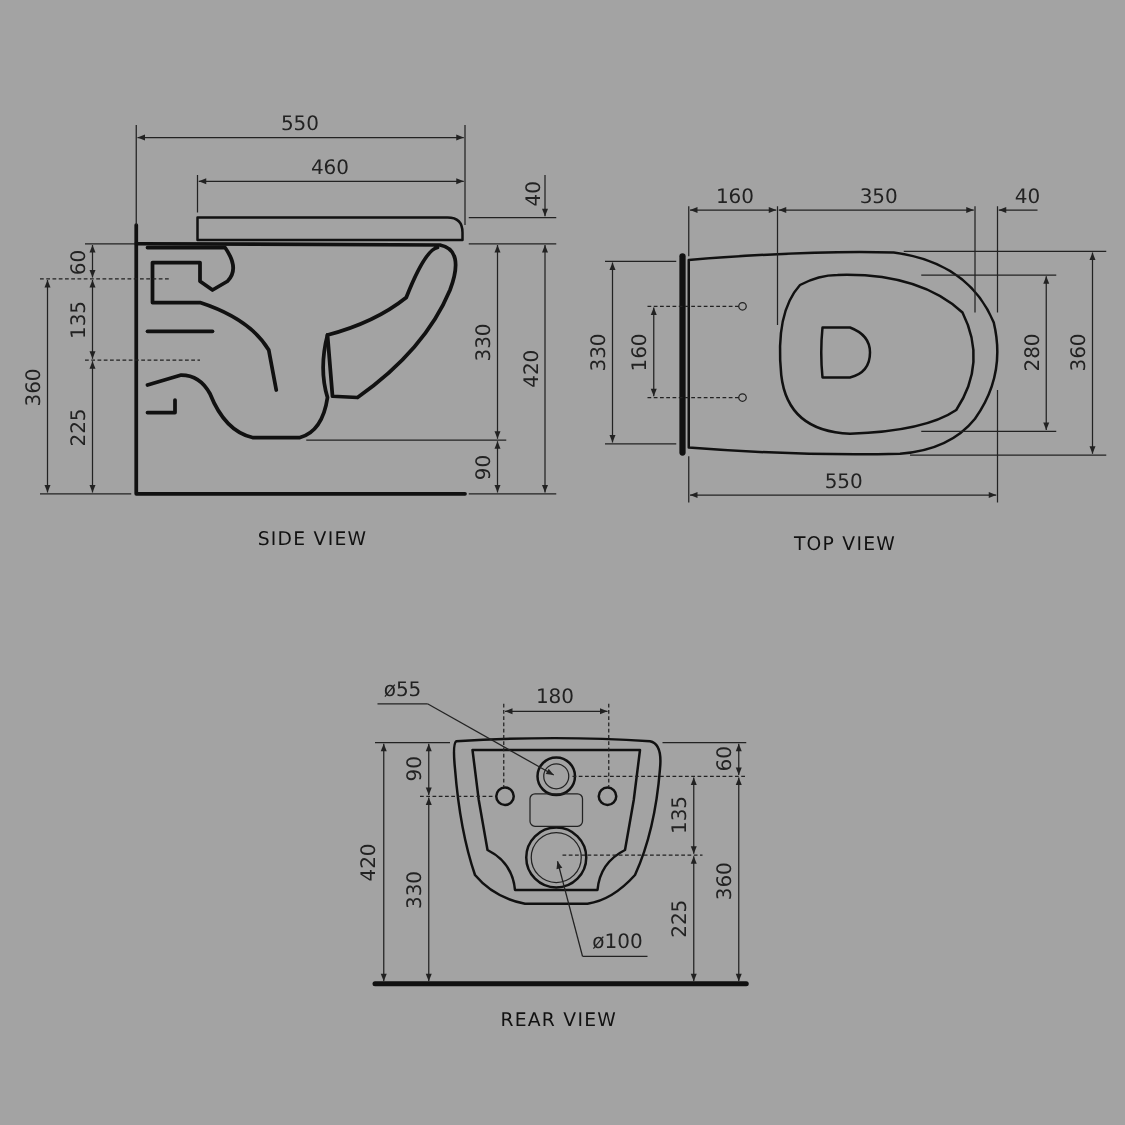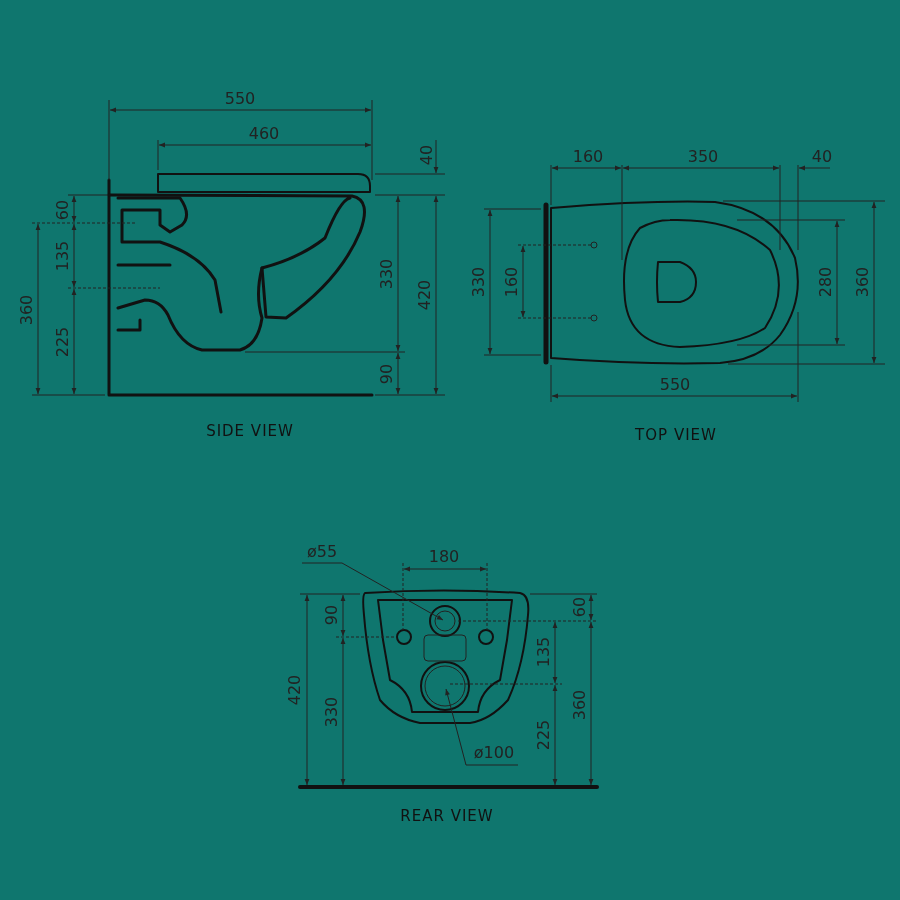--- a/index.html
+++ b/index.html
@@ -1,16 +1,16 @@
 <!DOCTYPE html>
 <html><head>
 <meta charset="utf-8">
 <style>
   html,body{margin:0;padding:0;background:#fff;}
-  #canvas{position:relative;width:900px;height:900px;background:#0f766e;overflow:hidden;}
+  #canvas{position:relative;width:900px;height:900px;background:#a3a3a3;overflow:hidden;}
   svg{position:absolute;left:0;top:0;}
   .dim{font-family:"DejaVu Sans",sans-serif;font-size:16px;fill:#222;}
   .title{font-family:"DejaVu Sans",sans-serif;font-size:15px;fill:#111;letter-spacing:1px;}
   .thin{stroke:#222;stroke-width:1;fill:none;}
   .dash{stroke:#222;stroke-width:1;fill:none;stroke-dasharray:3 2;}
   .thick{stroke:#111;stroke-width:3;fill:none;stroke-linejoin:round;stroke-linecap:round;}
   .mid{stroke:#111;stroke-width:2;fill:none;stroke-linejoin:round;}
   .floor{stroke:#111;stroke-width:4;fill:none;stroke-linecap:round;}
 </style>
 </head>

